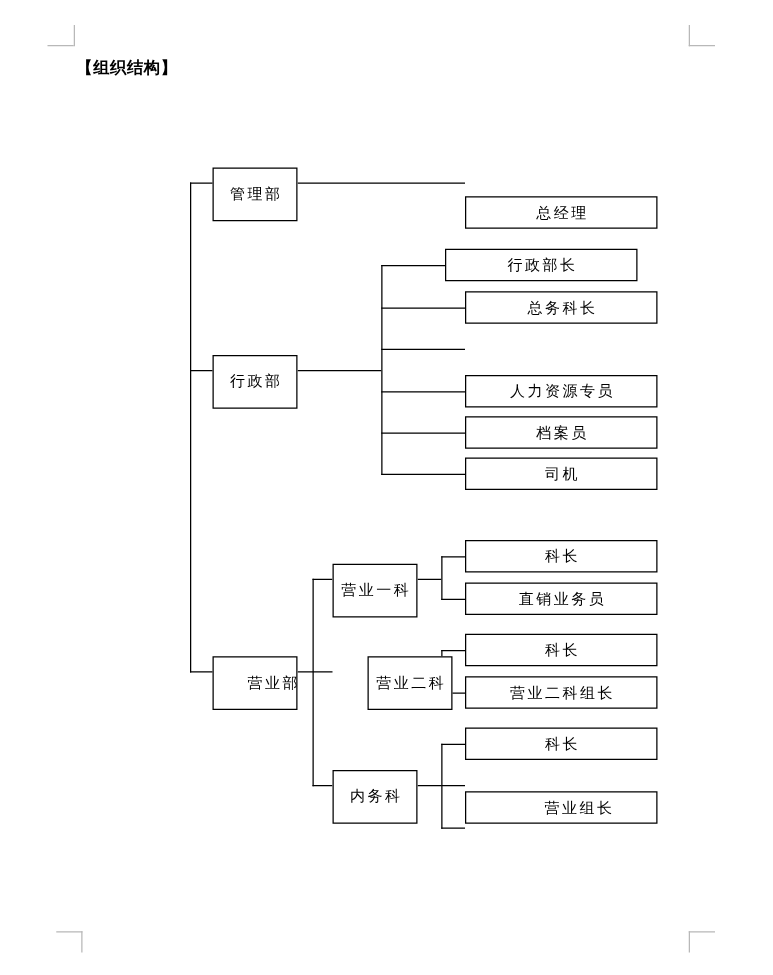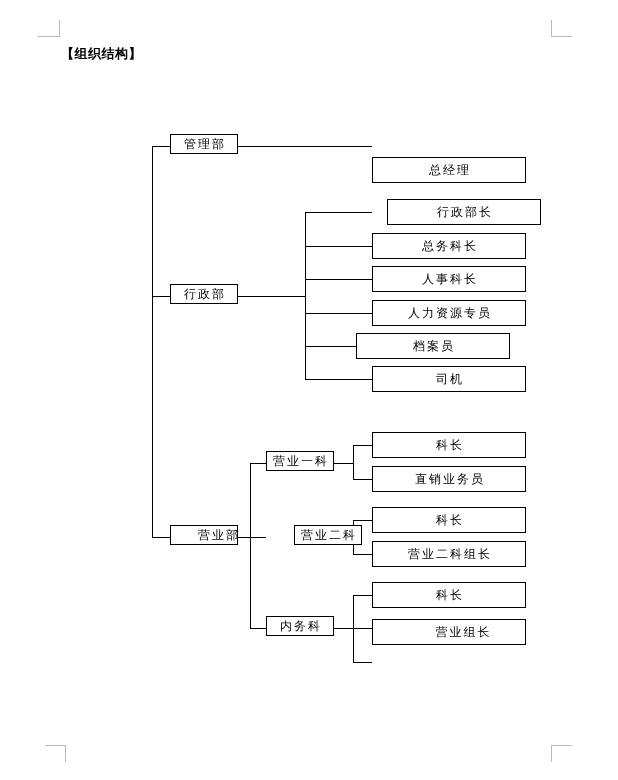--- a/index.html
+++ b/index.html
@@ -32,21 +32,21 @@
     background: #ffffff;
     display: flex;
     align-items: center;
     justify-content: center;
     font-size: 12px;
     color: #000000;
     letter-spacing: 2px;
     text-indent: 2px; 
     white-space: nowrap;
   }
-  .node.small  { width: 68px;  height: 20px; }
+  .node.small  { width: 68px;  height: 43px; }
   .node.wide   { width: 154px; height: 26px; }
   .hline, .vline {
     position: absolute;
     background: #000000;
   }
   .hline { height: 1px; }
   .vline { width: 1px; }
   .mark {
     position: absolute;
     background: #b8b8b8;
@@ -103,26 +103,25 @@
 
   <div class="node small" style="left:170px;top:134px;">管理部</div>
   <div class="node small" style="left:170px;top:284px;">行政部</div>
   <div class="node small" style="left:170px;top:525px;padding-left:28px;">营业部</div>
 
   <div class="node small" style="left:266px;top:451px;">营业一科</div>
   <div class="node small" style="left:266px;top:525px;margin-left:28px;">营业二科</div>
   <div class="node small" style="left:266px;top:616px;">内务科</div>
 
   <div class="node wide" style="left:372px;top:133px;margin-top:24px;">总经理</div>
-  <div class="node wide" style="left:387px;top:199px;">行政部长</div>
+  <div class="node wide" style="left:356px;top:199px;">行政部长</div>
   <div class="node wide" style="left:372px;top:233px;">总务科长</div>
-  <div class="node wide" style="left:372px;top:266px;">人事科长</div>
   <div class="node wide" style="left:372px;top:300px;">人力资源专员</div>
-  <div class="node wide" style="left:356px;top:333px;">档案员</div>
+  <div class="node wide" style="left:372px;top:333px;">档案员</div>
   <div class="node wide" style="left:372px;top:366px;">司机</div>
   <div class="node wide" style="left:372px;top:432px;">科长</div>
   <div class="node wide" style="left:372px;top:466px;font-family:Liberation Serif, serif;">直销业务员</div>
   <div class="node wide" style="left:372px;top:507px;">科长</div>
   <div class="node wide" style="left:372px;top:541px;">营业二科组长</div>
   <div class="node wide" style="left:372px;top:582px;">科长</div>
-  <div class="node wide" style="left:372px;top:619px;padding-left:27px;">营业组长</div>
+  <div class="node wide" style="left:372px;top:633px;padding-left:27px;">营业组长</div>
 
 </div>
 
 </body></html>

